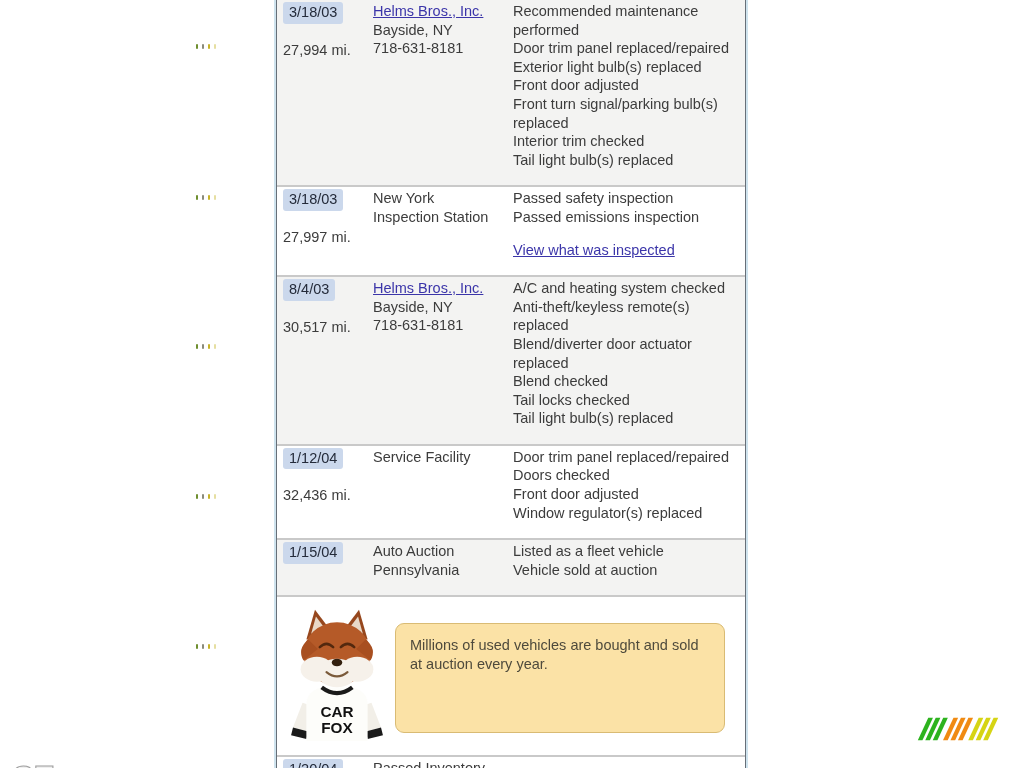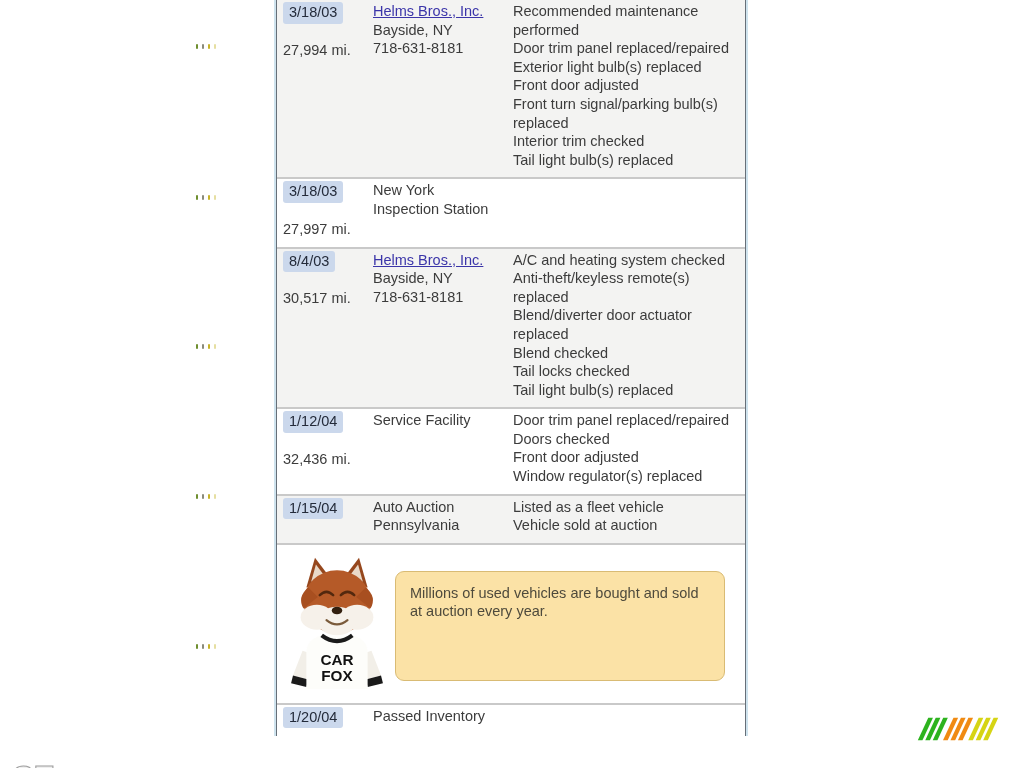--- a/index.html
+++ b/index.html
@@ -6,21 +6,21 @@
   html, body { width: 1024px; height: 768px; overflow: hidden; background: #ffffff;
     font-family: "Liberation Sans", sans-serif; }
   .page { position: absolute; inset: 0; width: 1024px; height: 768px; overflow: hidden; }
 
   
   .table-wrap { position: absolute; left: 274px; top: 0; width: 474px;
     border-left: 2px solid #cfe3ee; border-right: 2px solid #cfe3ee; }
   .report-table { border-left: 1px solid #666f78; border-right: 1px solid #666f78;
     background: #ffffff; font-size: 14.5px; line-height: 18.6px; color: #3c3c3c; }
 
-  .record-row { display: flex; padding: 2px 0 8px; background: #ffffff; }
+  .record-row { display: flex; padding: 2px 0 16px; background: #ffffff; }
   .record-row.shaded { background: #f3f3f2; }
   .records-group > .record-row + .record-row { border-top: 2px solid #c9c9c9; }
   .records-group.bottom > .record-row { border-top: 2px solid #c9c9c9; }
 
   .col-date { width: 96px; padding-left: 6px; flex: 0 0 96px; }
   .col-provider { width: 140px; padding-right: 6px; flex: 0 0 140px; }
   .col-services { flex: 1; padding-right: 10px; }
 
   .date-pill { display: inline-block; background: #cbd8ec; color: #242b3a;
     padding: 1px 6px 2px; border-radius: 3px; }
@@ -109,20 +109,21 @@
               <div class="service-item">Interior trim checked</div>
               <div class="service-item">Tail light bulb(s) replaced</div>
             </div>
           </div>
           <div class="record-row">
             <div class="col-date"><span class="date-pill">3/18/03</span><div class="mileage">27,997 mi.</div></div>
             <div class="col-provider">
               <div class="provider-name">New York
 Inspection Station</div>
             </div>
+            <div class="col-services"><div class="service-item">Passed safety inspection</div><div class="service-item">Passed emissions inspection</div><a class="action-link">View what was inspected</a></div>
           </div>
           <div class="record-row shaded">
             <div class="col-date"><span class="date-pill">8/4/03</span><div class="mileage">30,517 mi.</div></div>
             <div class="col-provider"><a class="provider-link">Helms Bros., Inc.</a><div class="provider-detail">Bayside, NY</div><div class="provider-detail">718-631-8181</div></div>
             <div class="col-services">
               <div class="service-item">A/C and heating system checked</div>
               <div class="service-item">Anti-theft/keyless remote(s) replaced</div>
               <div class="service-item">Blend/diverter door actuator replaced</div>
               <div class="service-item">Blend checked</div>
               <div class="service-item">Tail locks checked</div>

